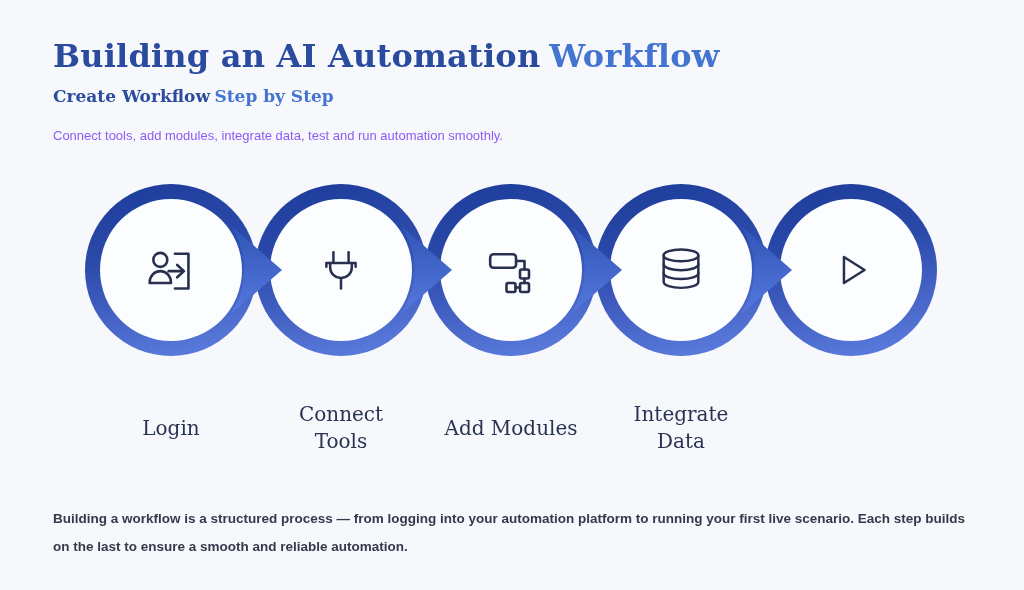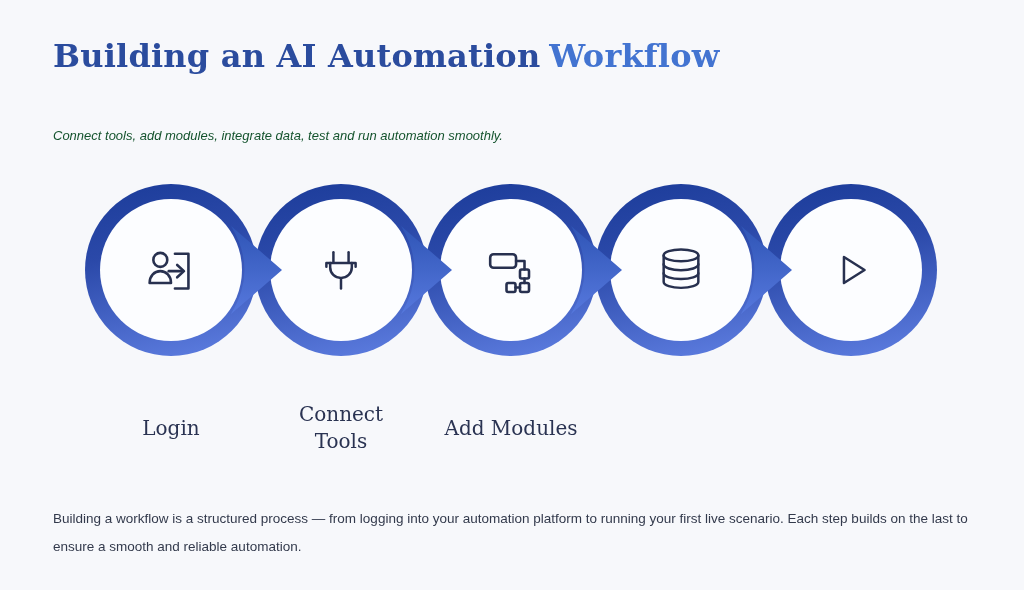--- a/index.html
+++ b/index.html
@@ -21,21 +21,21 @@
   .title .accent{color:#4374d1;margin-left:.28em;}
   .subtitle{
     position:absolute;left:53px;top:85px;
     font-family:"DejaVu Serif",serif;
     font-size:17px;font-weight:600;line-height:22px;
     color:#2b4c9e;
   }
   .subtitle .accent{color:#4374d1;margin-left:.26em;}
   .description{
     position:absolute;left:53px;top:127px;
-    font-size:13px;line-height:17px;color:#14532d;font-style:italic;
+    font-size:13px;line-height:17px;color:#8b5cf6;
   }
 
   
   .ring{
     position:absolute;top:184px;width:172px;height:172px;
     border-radius:50%;
     background:linear-gradient(168deg,#1e3e9c 6%,#2b49a9 38%,#5d7de0 97%);
   }
   .ring-inner{
     position:absolute;inset:15px;border-radius:50%;
@@ -49,39 +49,42 @@
   .step-label{
     position:absolute;top:398px;width:170px;min-height:60px;
     display:flex;align-items:center;justify-content:center;
     text-align:center;white-space:pre-line;
     font-family:"DejaVu Serif",serif;
     font-size:20px;font-weight:500;line-height:27px;color:#2a3352;
   }
 
   .footer-text{
     position:absolute;left:53px;top:505px;width:920px;
-    font-size:13.5px;line-height:28px;color:#333a4c;
+    font-size:13.5px;line-height:28px;color:#333a4c;font-weight:bold;
   }
 </style>
 </head>
 <body>
 
 <div class="canvas">
 
   <svg width="0" height="0" style="position:absolute" aria-hidden="true">
     <defs>
       <linearGradient id="arrowGrad" x1="0" y1="0" x2="0" y2="1">
         <stop offset="0" stop-color="#2f55b6"></stop>
         <stop offset="1" stop-color="#5678dd"></stop>
       </linearGradient>
     </defs>
   </svg>
 
   <div class="title">
     <span>Building an AI Automation</span><span class="accent">Workflow</span>
+  </div>
+  <div class="subtitle">
+    <span>Create Workflow</span><span class="accent">Step by Step</span>
   </div>
   <div class="description">Connect tools, add modules, integrate data, test and run automation smoothly.</div>
 
   <div class="ring" style="left:85px">
     <div class="ring-inner">
       <svg class="icon" width="54" height="54" viewBox="0 0 48 48">
         <circle cx="14.5" cy="15" r="6.2"></circle>
         <path d="M5,35.5 c0,-6.5 4.3,-10.5 9.5,-10.5 c5.2,0 9.5,4 9.5,10.5 Z"></path>
         <path d="M27.5,9.5 H39.5 V40.5 H27.5"></path>
         <path d="M22,25 H34.5"></path>
@@ -145,16 +148,18 @@
       <path d="M7,2 Q34,46 7,90 L58,46 Z" fill="url(#arrowGrad)"></path>
     </svg>
   <svg class="arrow" style="left:734px" width="60" height="92" viewBox="0 0 60 92">
       <path d="M7,2 Q34,46 7,90 L58,46 Z" fill="url(#arrowGrad)"></path>
     </svg>
 
   <div class="step-label" style="left:86px">Login</div>
   <div class="step-label" style="left:426px">Add Modules</div>
   <div class="step-label" style="left:256px">Connect
 Tools</div>
+  <div class="step-label" style="left:596px">Integrate
+Data</div>
 
   <div class="footer-text">Building a workflow is a structured process — from logging into your automation platform to running your first live scenario. Each step builds on the last to ensure a smooth and reliable automation.</div>
 
 </div>
 
 </body></html>

